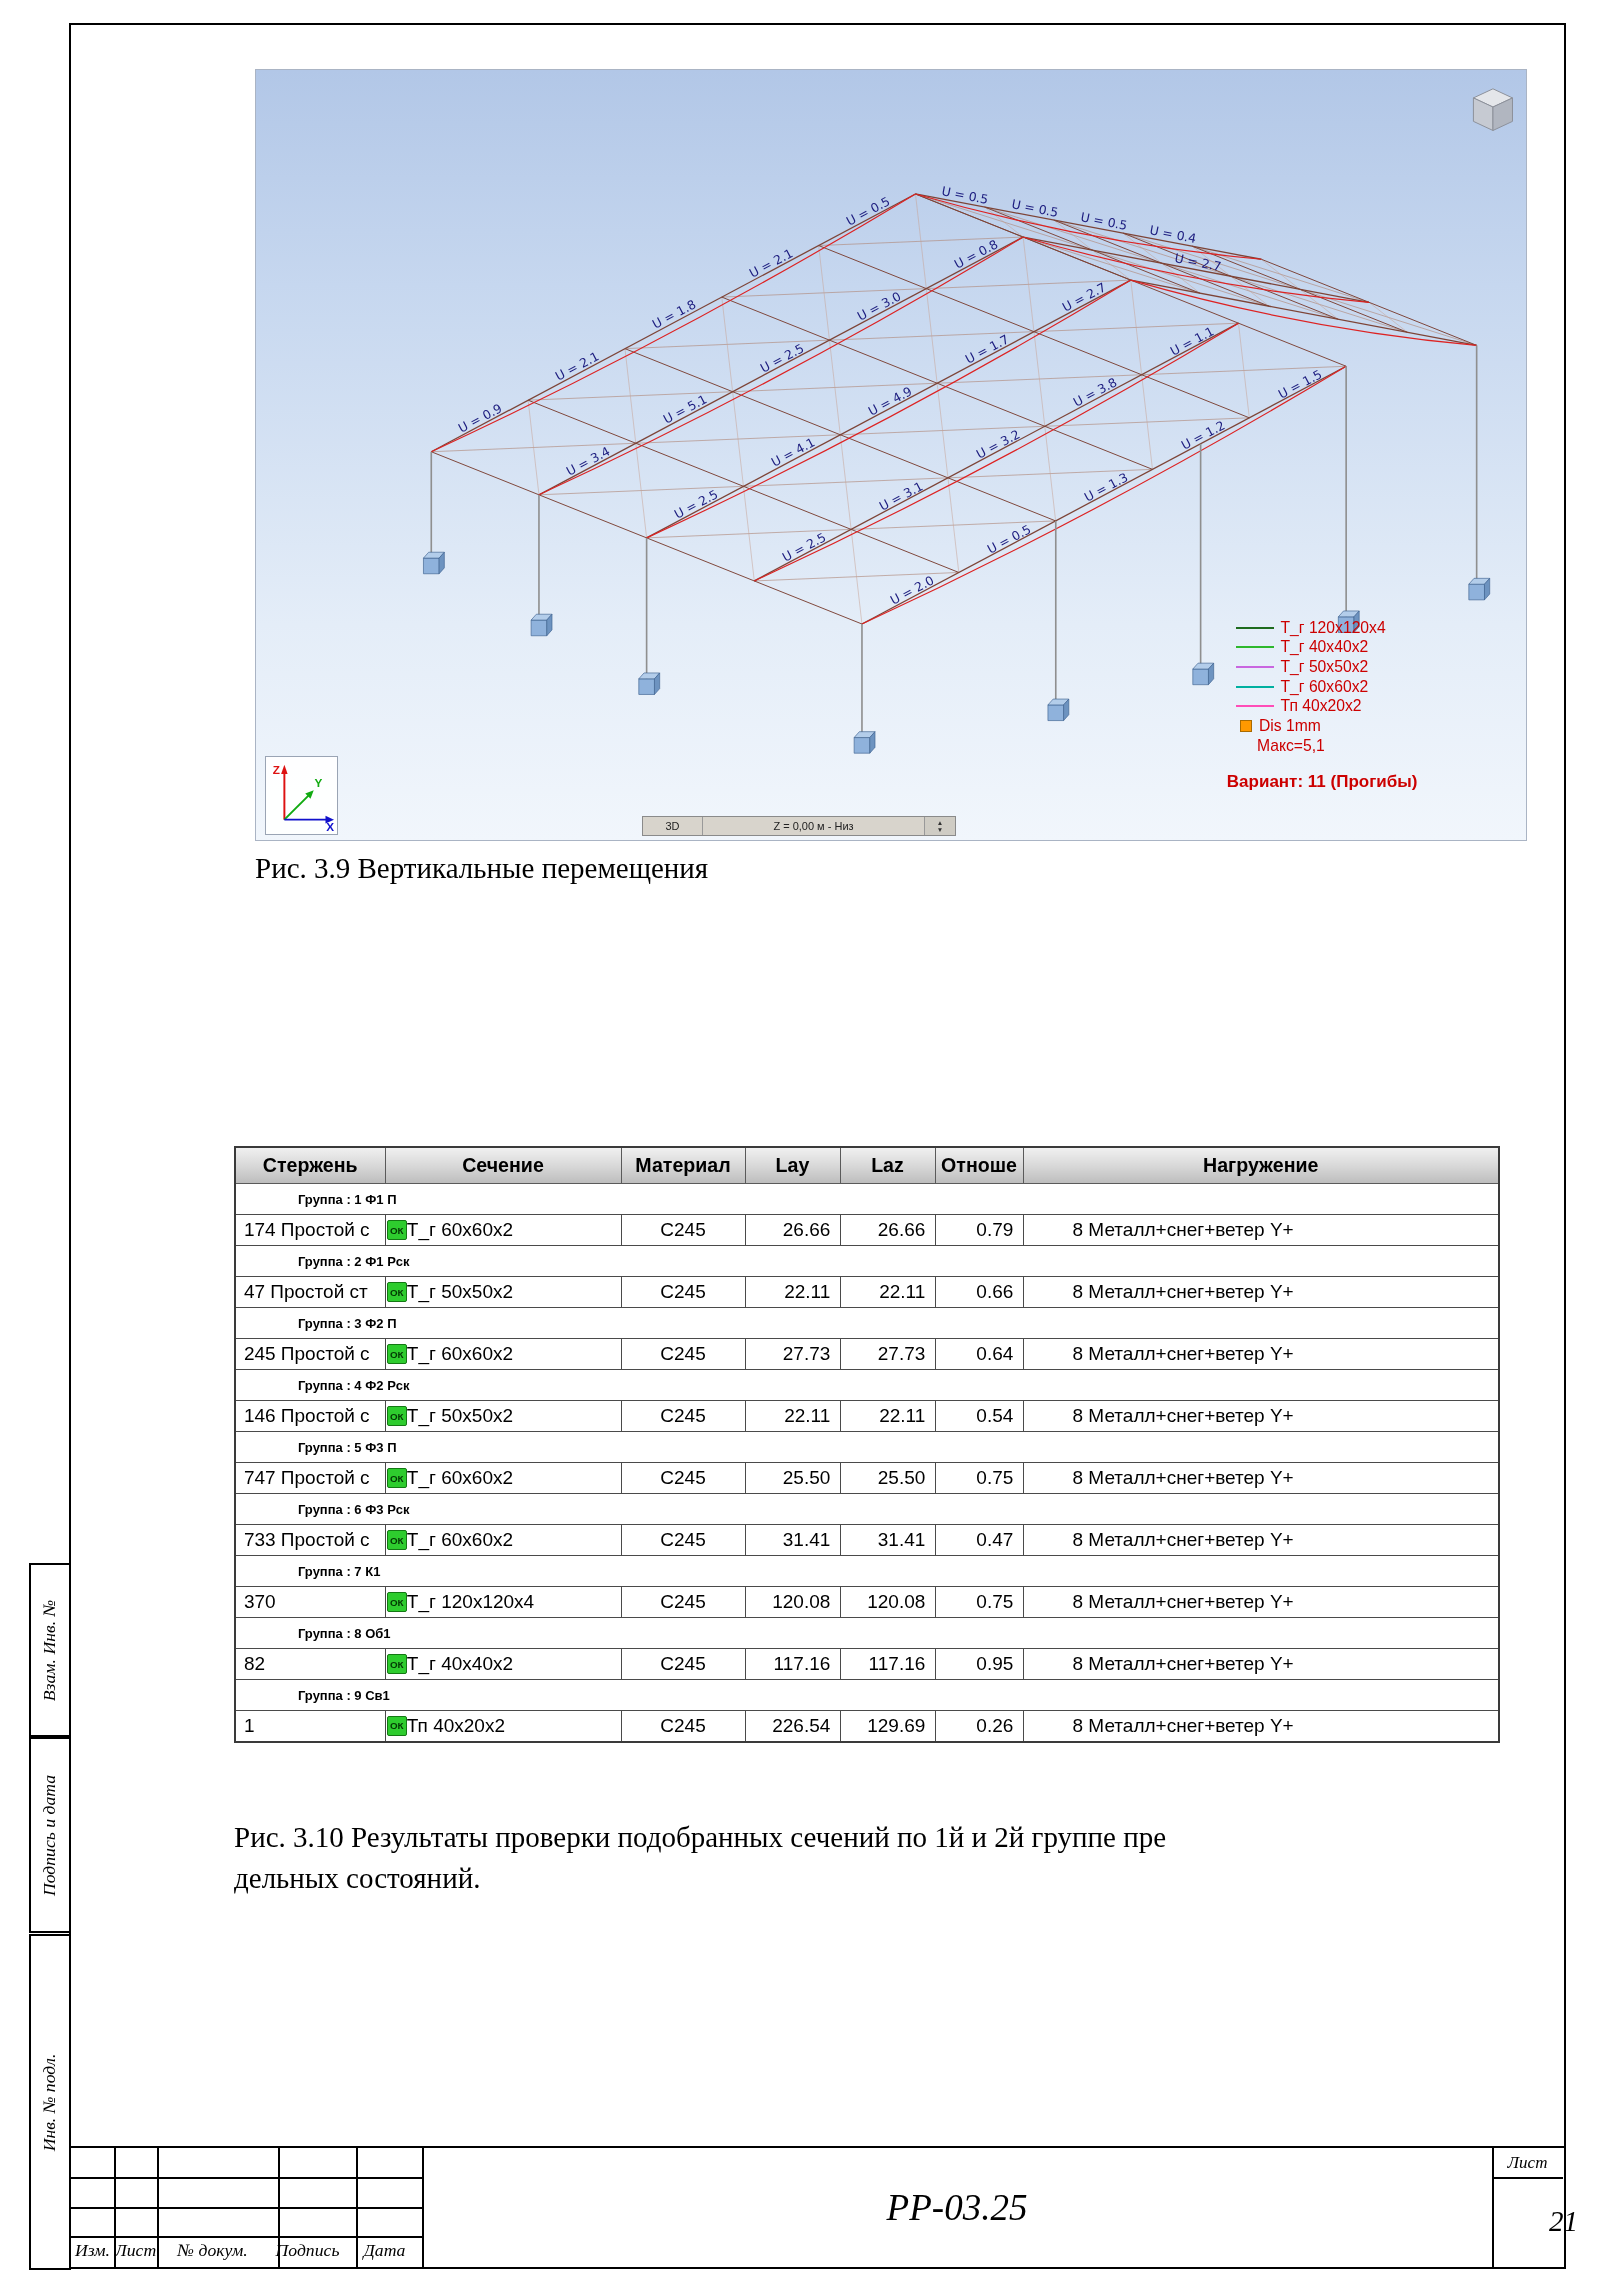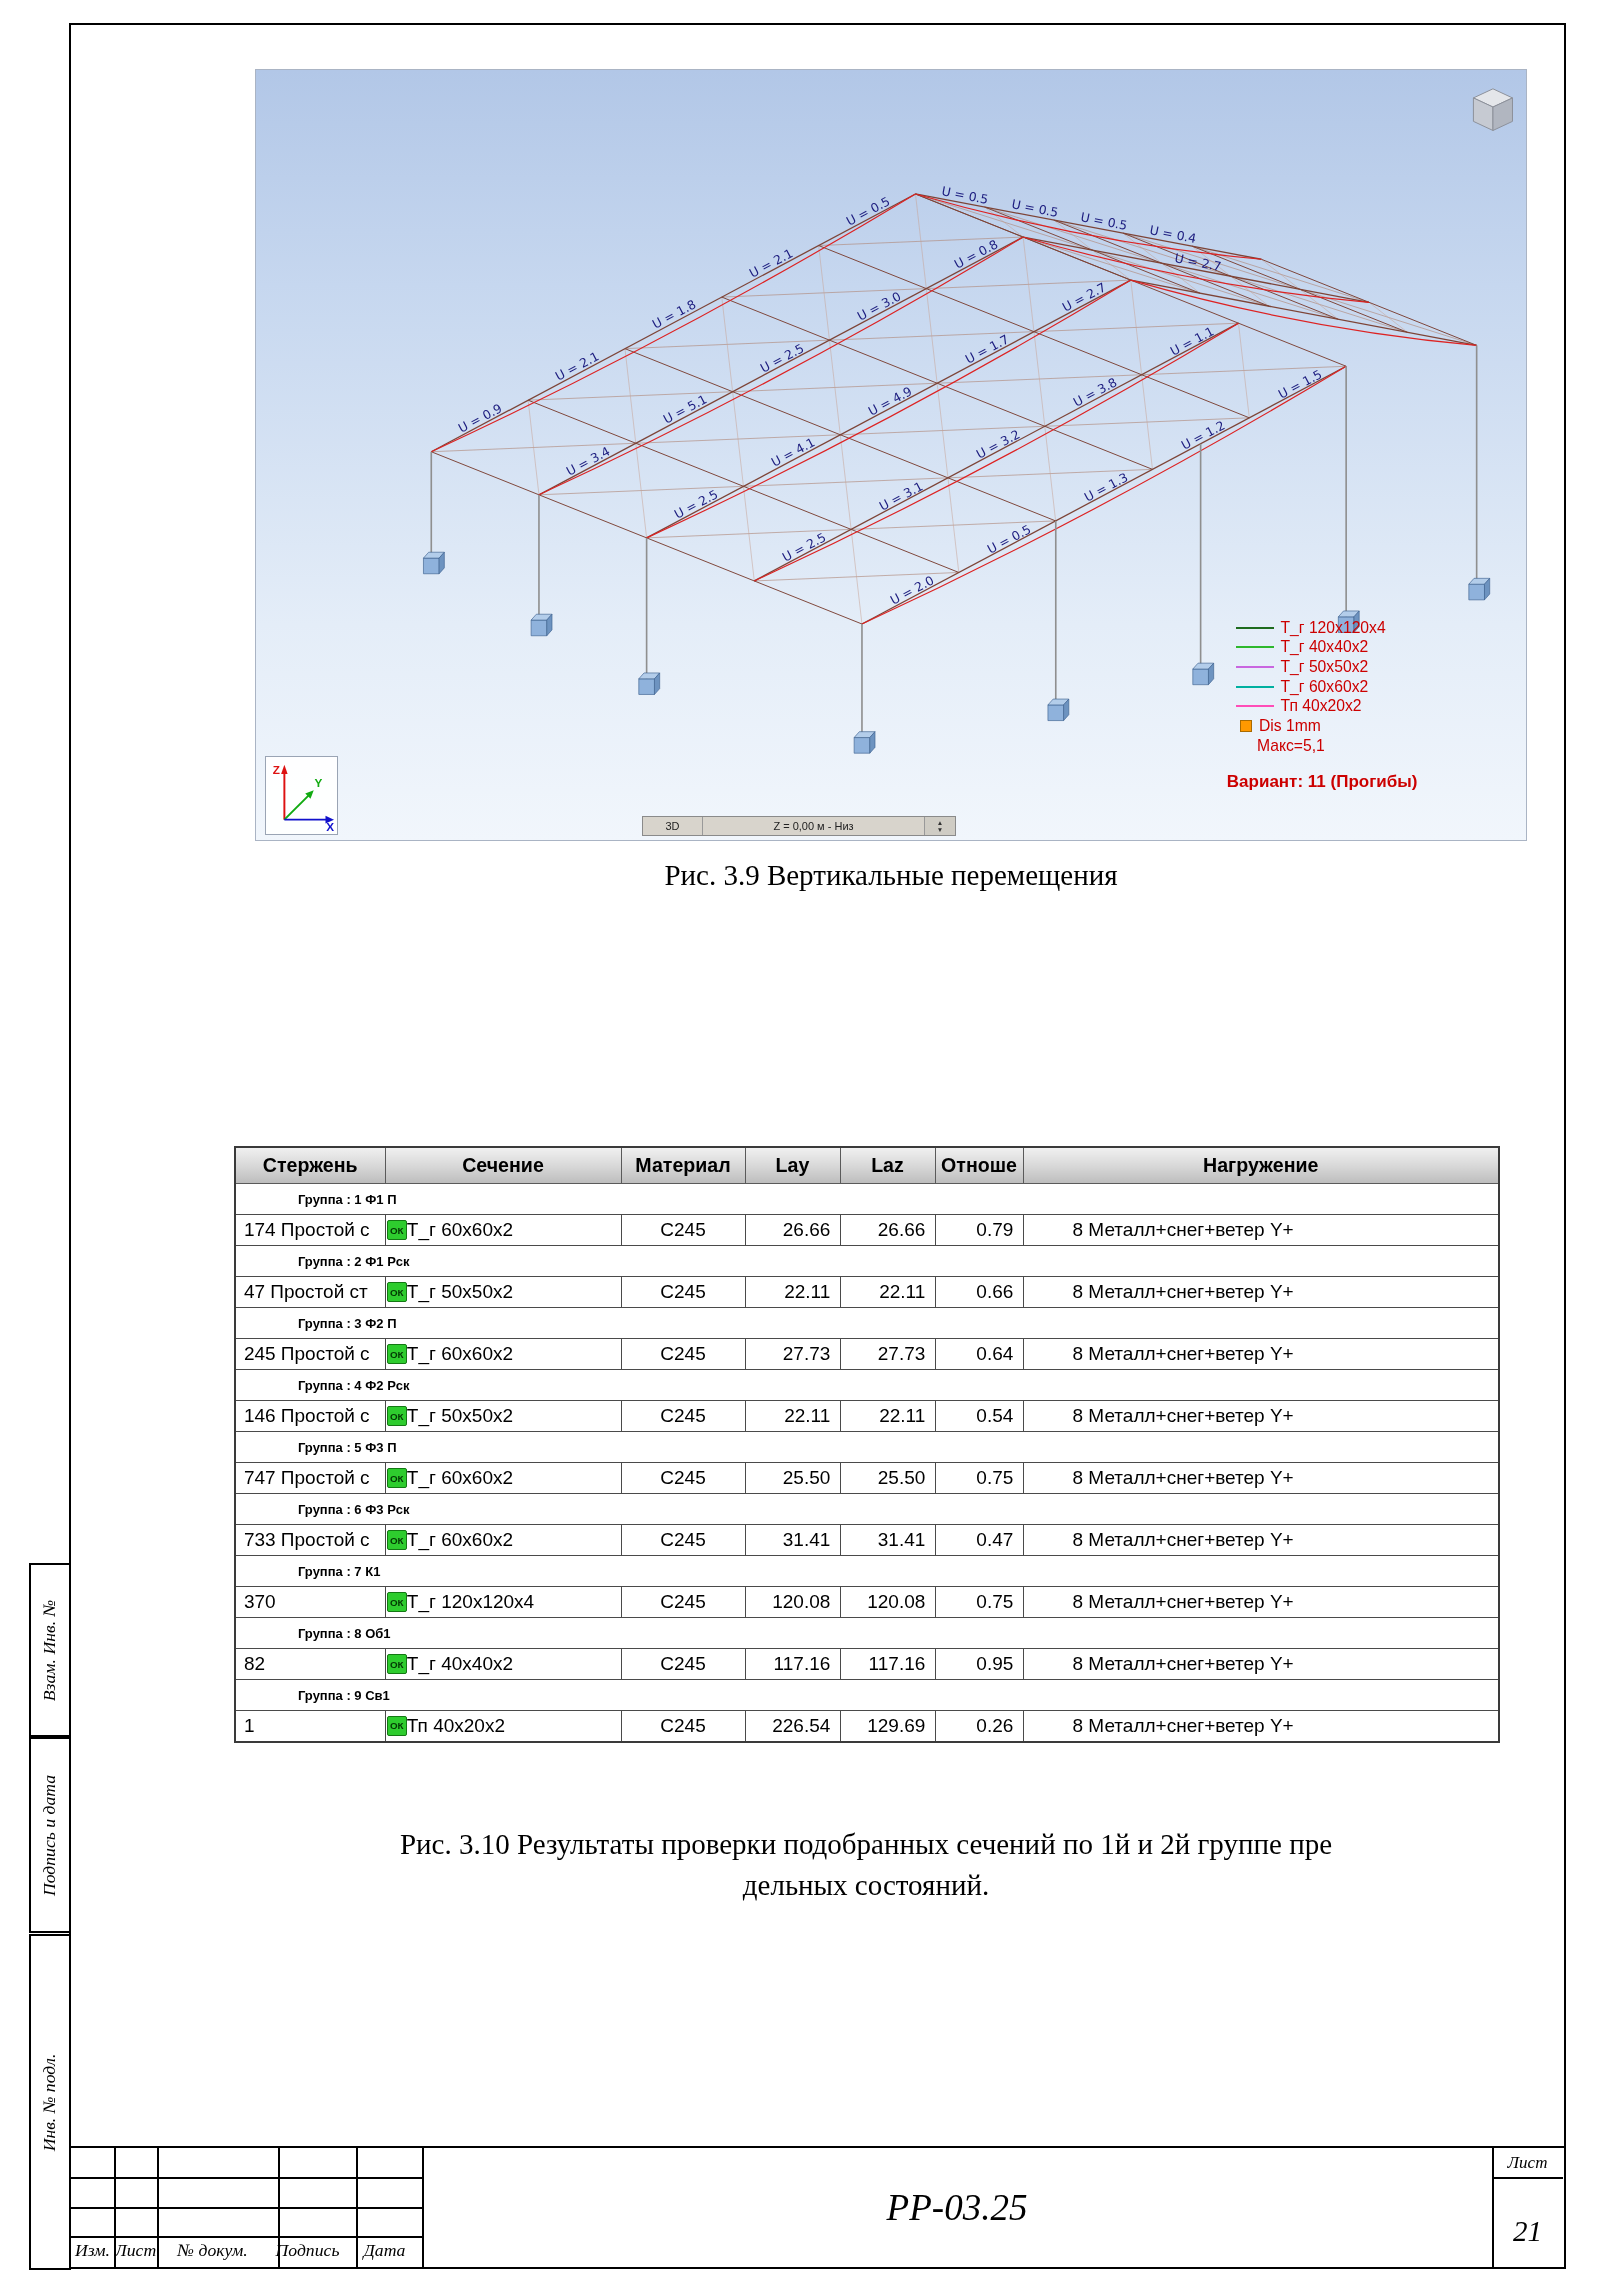--- a/index.html
+++ b/index.html
@@ -32,21 +32,21 @@
                box-sizing:border-box;display:flex;align-items:stretch;font:11px "Liberation Sans",sans-serif;color:#222;}
   .tb-view{width:59px;border-right:0.7px solid #999;display:flex;align-items:center;justify-content:center;cursor:default;}
   .tb-status{flex:1;display:flex;align-items:center;justify-content:center;}
   .tb-spin{width:30px;border-left:0.7px solid #999;display:flex;flex-direction:column;align-items:center;justify-content:center;
            font-size:6.5px;line-height:7.2px;color:#333;background:#cfccc4;}
 
   .axis-triad{position:absolute;left:9.2px;top:686px;width:73px;height:79px;background:rgba(255,255,255,.92);border:0.7px solid #9aa4b4;box-sizing:border-box;}
   .view-cube{position:absolute;left:1207px;top:10.5px;width:56px;height:56px;}
 
   
-  .caption{position:absolute;text-align:center;color:#000;font:29px "Liberation Serif",serif;margin-top:7px;}
+  .caption{position:absolute;text-align:left;color:#000;font:29px "Liberation Serif",serif;}
   .caption39{left:255px;top:852px;width:1272px;}
   .caption310{left:234px;top:1817px;width:1264px;line-height:41px;}
 
   
   table.res-table{position:absolute;left:234px;top:1146px;width:1264px;border-collapse:collapse;table-layout:fixed;
                   background:#fff;border:2px solid #3a3a3a;}
   .res-table th{height:33px;background:linear-gradient(180deg,#f0f0f0 0%,#d6d6d6 55%,#bdbdbd 100%);
                 border:1.3px solid #5a5a5a;font:bold 19.6px "Liberation Sans",sans-serif;color:#000;}
   .res-table td{height:31px;border:1.3px solid #4a4a4a;font:19px "Liberation Sans",sans-serif;color:#000;
                 overflow:hidden;white-space:nowrap;box-sizing:border-box;}
@@ -64,22 +64,22 @@
   
   .stamp{position:absolute;left:69px;top:2146px;width:1497px;height:123px;border:2.6px solid #000;box-sizing:border-box;background:#fff;}
   .stamp .vline{position:absolute;top:0;height:100%;width:0;border-left:2px solid #000;}
   .stamp .hline{position:absolute;height:0;border-top:2px solid #000;}
   .stamp-bottom{position:absolute;left:0;top:88px;height:29px;display:flex;}
   .stamp-bottom div{display:flex;align-items:center;justify-content:center;font:italic 17.7px "Liberation Serif",serif;}
   .doc-code{position:absolute;left:351px;top:0;width:1070px;height:118px;display:flex;align-items:center;justify-content:center;
             font:italic 37px "Liberation Serif",serif;color:#000;}
   .sheet-label{position:absolute;left:1421px;top:0;width:71px;height:29px;display:flex;align-items:center;justify-content:center;
                font:italic 17px "Liberation Serif",serif;}
-  .sheet-number{position:absolute;left:1421px;top:39px;width:71px;height:88px;display:flex;align-items:center;justify-content:center;
-                font:italic 29px "Liberation Serif",serif;}
+  .sheet-number{position:absolute;left:1421px;top:29px;width:71px;height:88px;display:flex;align-items:center;justify-content:center;
+                font:italic 29px "Liberation Serif",serif;padding-left:36px;}
 </style>
 </head>
 <body>
 
 <div class="sheet">
 
   <div class="frame"></div>
 
   <div class="side-cell sc1">
     <span class="rot">Взам. Инв. №</span>

